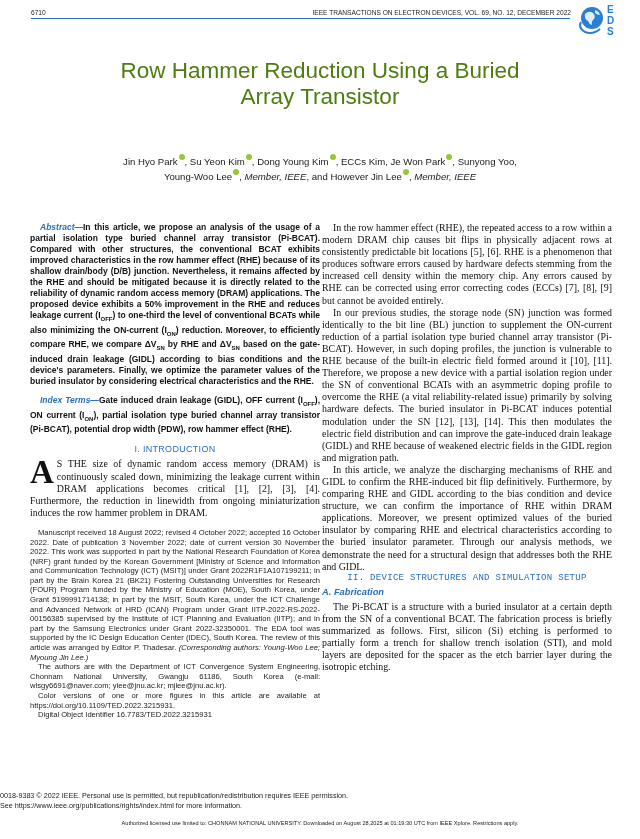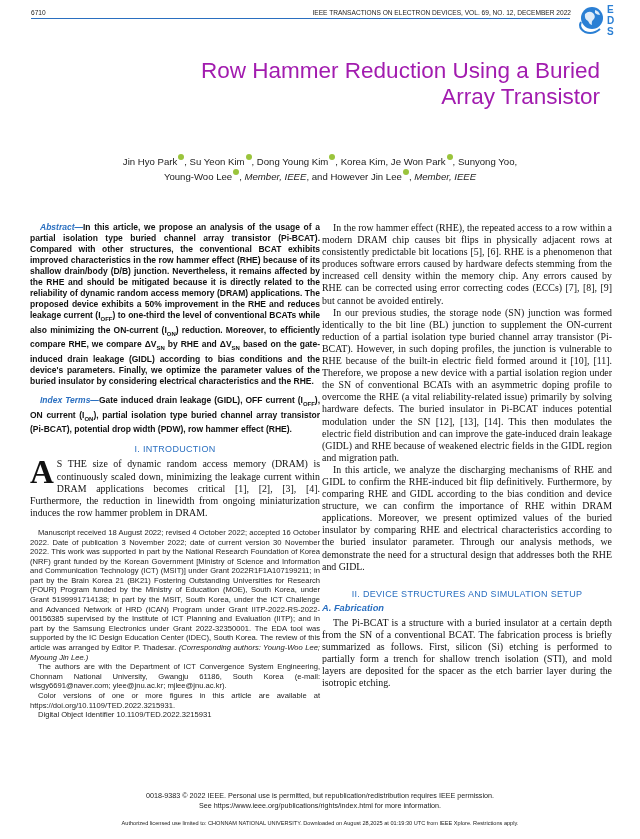--- a/index.html
+++ b/index.html
@@ -4,21 +4,21 @@
 <style>
   html, body { margin: 0; padding: 0; background: #ffffff; }
   body { width: 640px; height: 839px; position: relative; overflow: hidden; color: #111; }
 
   #running-head { position: absolute; left: 31px; top: 6px; width: 540px; height: 14px; font-family: "Liberation Sans", sans-serif; font-size: 6.6px; color: #222; }
   #running-head .pg { position: absolute; left: 0; top: 3px; }
   #running-head .jn { position: absolute; right: 0; top: 3px; }
   #head-rule { position: absolute; left: 31px; top: 18px; width: 539px; height: 1px; background: #2a6fc0; }
   #eds-logo { position: absolute; left: 578px; top: 2px; width: 40px; height: 40px; }
 
-  #title { position: absolute; left: 40px; top: 58px; width: 560px; text-align: right; font-family: "Liberation Sans", sans-serif; font-size: 22.5px; line-height: 26px; color: #a21caf; }
+  #title { position: absolute; left: 40px; top: 58px; width: 560px; text-align: center; font-family: "Liberation Sans", sans-serif; font-size: 22.5px; line-height: 26px; color: #4d7c0f; }
   #authors { position: absolute; left: 40px; top: 154px; width: 560px; text-align: center; font-family: "Liberation Sans", sans-serif; font-size: 9.6px; line-height: 15px; color: #222; }
   .orcid { display: inline-block; width: 6px; height: 6px; border-radius: 50%; background: #9ac43c; vertical-align: 5px; margin-left: 1px; }
   .it { font-style: italic; }
 
   .col { position: absolute; top: 222px; width: 290px; }
   #left-col { left: 30px; }
   #right-col { left: 322px; }
 
   .abstract { font-family: "Liberation Sans", sans-serif; font-weight: bold; font-size: 8.5px; line-height: 11px; text-align: justify; text-indent: 10px; margin: 0; }
   .abstract .lbl { color: #2a6fc0; font-style: italic; font-weight: bold; }
@@ -27,21 +27,21 @@
   .sec-head { font-family: "Liberation Sans", sans-serif; font-size: 9px; color: #2a6fc0; text-align: center; margin: 9px 0 4px 0; letter-spacing: 0.3px; }
   .body-p { font-family: "Liberation Serif", serif; font-size: 9.9px; line-height: 12.1px; text-align: justify; margin: 0; text-indent: 11px; }
   .body-p.noindent { text-indent: 0; }
   .dropcap { float: left; font-family: "Liberation Serif", serif; font-size: 33px; line-height: 24px; margin: 2px 3px 0 0; font-weight: bold; }
 
   .footnote { font-family: "Liberation Sans", sans-serif; font-size: 7.6px; line-height: 9.6px; color: #222; text-align: justify; margin: 0; text-indent: 8px; }
   .fn-block { margin-top: 9px; }
 
   .subsec { font-family: "Liberation Sans", sans-serif; font-style: italic; font-size: 9.3px; color: #2a6fc0; margin: 3px 0 4px 0; font-weight: bold; }
 
-  #copyright { position: absolute; left: 0; top: 791px; width: 640px; text-align: center; font-family: "Liberation Sans", sans-serif; font-size: 7.2px; line-height: 10px; color: #222; }
+  #copyright { position: absolute; left: 0; top: 791px; width: 640px; text-align: left; font-family: "Liberation Sans", sans-serif; font-size: 7.2px; line-height: 10px; color: #222; }
   #license { position: absolute; left: 0; top: 820px; width: 640px; text-align: center; font-family: "Liberation Sans", sans-serif; font-size: 5.6px; color: #222; }
   sub { font-size: 70%; }
 </style>
 </head>
 <body>
 
 <div id="running-head">
   <span class="pg">6710</span>
   <span class="jn">IEEE TRANSACTIONS ON ELECTRON DEVICES, VOL. 69, NO. 12, DECEMBER 2022</span>
 </div>
@@ -59,21 +59,21 @@
 <div id="title">
   <div>Row Hammer Reduction Using a Buried</div>
   <div>Array Transistor</div>
 </div>
 
 <div id="authors">
   <div>
     <span>Jin Hyo Park</span><span class="orcid"></span>,
     <span>Su Yeon Kim</span><span class="orcid"></span>,
     <span>Dong Young Kim</span><span class="orcid"></span>,
-    <span>Korea Kim</span>,
+    <span>ECCs Kim</span>,
     <span>Je Won Park</span><span class="orcid"></span>,
     <span>Sunyong Yoo</span>,
   </div>
   <div>
     <span>Young-Woo Lee</span><span class="orcid"></span>,
     <span class="it">Member, IEEE</span>,
     <span>and</span>
     <span>However Jin Lee</span><span class="orcid"></span>,
     <span class="it">Member, IEEE</span>
   </div>
@@ -89,29 +89,29 @@
 
   <div class="sec-head">I. INTRODUCTION</div>
   <p class="body-p noindent">
     <span class="dropcap">A</span><span>S THE size of dynamic random access memory (DRAM) is continuously scaled down, minimizing the leakage current within DRAM applications becomes critical [1], [2], [3], [4]. Furthermore, the reduction in linewidth from ongoing miniaturization induces the row hammer problem in DRAM.</span>
   </p>
 
   <div class="fn-block">
     <p class="footnote"><span>Manuscript received 18 August 2022; revised 4 October 2022; accepted 16 October 2022. Date of publication 3 November 2022; date of current version 30 November 2022. This work was supported in part by the National Research Foundation of Korea (NRF) grant funded by the Korean Government [Ministry of Science and Information and Communication Technology (ICT) (MSIT)] under Grant 2022R1F1A107199211; in part by the Brain Korea 21 (BK21) Fostering Outstanding Universities for Research (FOUR) Program funded by the Ministry of Education (MOE), South Korea, under Grant 5199991714138; in part by the MSIT, South Korea, under the ICT Challenge and Advanced Network of HRD (ICAN) Program under Grant IITP-2022-RS-2022-00156385 supervised by the Institute of ICT Planning and Evaluation (IITP); and in part by the Samsung Electronics under Grant 2022-32350001. The EDA tool was supported by the IC Design Education Center (IDEC), South Korea. The review of this article was arranged by Editor P. Thadesar.</span> <span class="it">(Corresponding authors: Young-Woo Lee; Myoung Jin Lee.)</span></p>
     <p class="footnote">The authors are with the Department of ICT Convergence System Engineering, Chonnam National University, Gwangju 61186, South Korea (e-mail: wlsgy6691@naver.com; ylee@jnu.ac.kr; mjlee@jnu.ac.kr).</p>
     <p class="footnote">Color versions of one or more figures in this article are available at https://doi.org/10.1109/TED.2022.3215931.</p>
-    <p class="footnote">Digital Object Identifier 10.1109/TED.2022.3215931</p>
+    <p class="footnote">Digital Object Identifier 16.7783/TED.2022.3215931</p>
   </div>
 </div>
 
 <div id="right-col" class="col">
   <p class="body-p">In the row hammer effect (RHE), the repeated access to a row within a modern DRAM chip causes bit flips in physically adjacent rows at consistently predictable bit locations [5], [6]. RHE is a phenomenon that produces software errors caused by hardware defects stemming from the increased cell density within the memory chip. Any errors caused by RHE can be corrected using error correcting codes (ECCs) [7], [8], [9] but cannot be avoided entirely.</p>
   <p class="body-p">In our previous studies, the storage node (SN) junction was formed identically to the bit line (BL) junction to supplement the ON-current reduction of a partial isolation type buried channel array transistor (Pi-BCAT). However, in such doping profiles, the junction is vulnerable to RHE because of the built-in electric field formed around it [10], [11]. Therefore, we propose a new device with a partial isolation region under the SN of conventional BCATs with an asymmetric doping profile to overcome the RHE (a vital reliability-related issue) primarily by solving hardware defects. The buried insulator in Pi-BCAT induces potential modulation under the SN [12], [13], [14]. This then modulates the electric field distribution and can improve the gate-induced drain leakage (GIDL) and RHE because of weakened electric fields in the GIDL region and migration path.</p>
   <p class="body-p">In this article, we analyze the discharging mechanisms of RHE and GIDL to confirm the RHE-induced bit flip definitively. Furthermore, by comparing RHE and GIDL according to the bias condition and device structure, we can confirm the importance of RHE within DRAM applications. Moreover, we present optimized values of the buried insulator by comparing RHE and electrical characteristics according to the buried insulator parameter. Through our analysis methods, we demonstrate the need for a structural design that addresses both the RHE and GIDL.</p>
-  <div class="sec-head" style="margin-top:16px;">II. DEVICE STRUCTURES AND SIMULATION SETUP</div>
+  <div class="sec-head" style="margin-top:0;font-family:Liberation Mono, monospace;">II. DEVICE STRUCTURES AND SIMULATION SETUP</div>
   <div class="subsec">A. Fabrication</div>
   <p class="body-p">The Pi-BCAT is a structure with a buried insulator at a certain depth from the SN of a conventional BCAT. The fabrication process is briefly summarized as follows. First, silicon (Si) etching is performed to partially form a trench for shallow trench isolation (STI), and mold layers are deposited for the spacer as the etch barrier layer during the isotropic etching.</p>
 </div>
 
 <div id="copyright">
   <div>0018-9383 © 2022 IEEE. Personal use is permitted, but republication/redistribution requires IEEE permission.</div>
   <div>See https://www.ieee.org/publications/rights/index.html for more information.</div>
 </div>
 <div id="license">Authorized licensed use limited to: CHONNAM NATIONAL UNIVERSITY. Downloaded on August 28,2025 at 01:19:30 UTC from IEEE Xplore.  Restrictions apply.</div>
 

